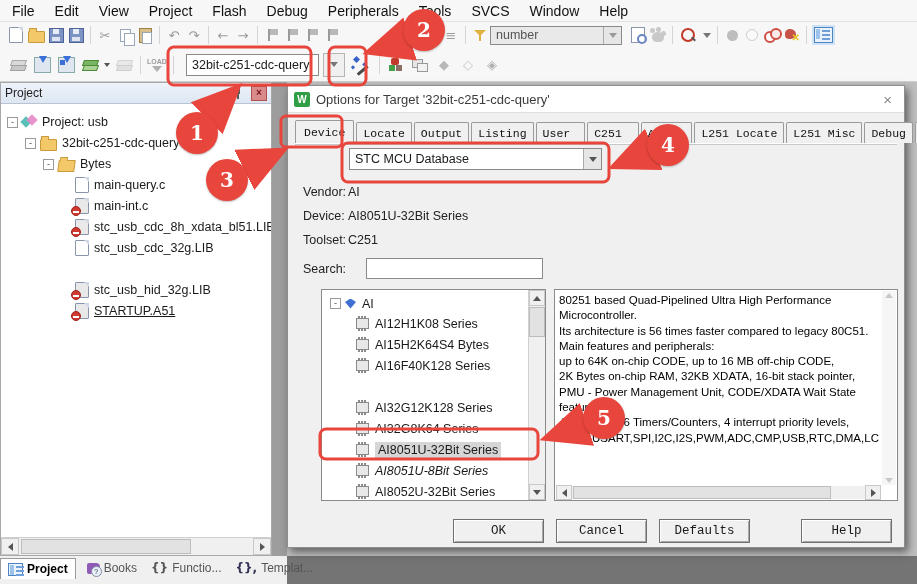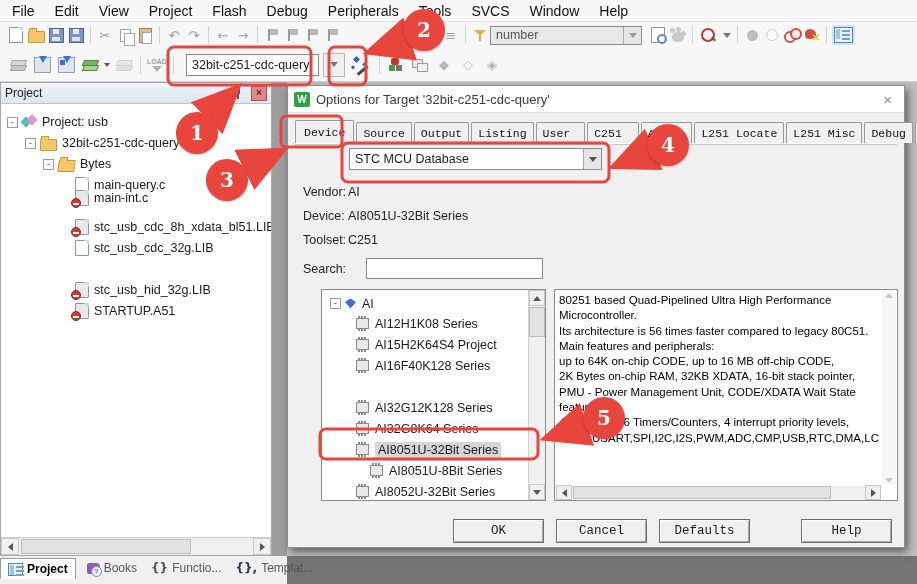--- a/index.html
+++ b/index.html
@@ -224,21 +224,21 @@
       <div class="i-flag"></div>
     </div>
   <div class="tsep" style="margin-left:54px;"></div>
   <div class="tbtn glyph">≡</div>
   <div class="tbtn glyph">≡</div>
   <div class="tbtn glyph">≡</div>
   <div class="tsep"></div>
   <div class="tbtn">
       <div class="i-funnel"></div>
     </div>
-  <div class="combo grey" style="width:152px;height:19px;">
+  <div class="combo grey" style="width:132px;height:19px;">
     <div class="val" style="color:#555;">number</div>
     <div class="cbtn">
         <div class="tri-down" style="border-top-color:#9a9a9a;"></div>
       </div>
   </div>
   <div class="tbtn" style="margin-left:6px;">
       <div class="i-pagesearch"></div>
     </div>
   <div class="tbtn">
       <div class="i-paw"></div>
@@ -348,21 +348,21 @@
           <div class="i-folder" style="transform:skewX(-8deg);"></div>
         </div>
       <span>Bytes</span>
     </div>
     <div class="trow" style="left:74px;top:71px;">
       <div class="ticon">
           <div class="i-page"></div>
         </div>
       <span>main-query.c</span>
     </div>
-    <div class="trow" style="left:74px;top:84px;">
+    <div class="trow" style="left:74px;top:92px;">
       <div class="ticon excl">
           <div class="i-page" style="background:#e9e9e9;"></div>
         </div>
       <span>main-int.c</span>
     </div>
     <div class="trow" style="left:74px;top:113px;">
       <div class="ticon excl">
           <div class="i-page" style="background:#e9e9e9;"></div>
         </div>
       <span>stc_usb_cdc_8h_xdata_bl51.LIB</span>
@@ -372,21 +372,21 @@
           <div class="i-page"></div>
         </div>
       <span>stc_usb_cdc_32g.LIB</span>
     </div>
     <div class="trow" style="left:74px;top:176px;">
       <div class="ticon excl">
           <div class="i-page" style="background:#e9e9e9;"></div>
         </div>
       <span>stc_usb_hid_32g.LIB</span>
     </div>
-    <div class="trow" style="left:74px;top:197px;">
+    <div class="trow" style="left:74px;top:197px;text-decoration:underline;">
       <div class="ticon excl">
           <div class="i-page" style="background:#e9e9e9;"></div>
         </div>
       <span>STARTUP.A51</span>
     </div>
   </div>
   <div class="hsb">
     <div class="sb-btn">
         <div class="tri-l"></div>
       </div>
@@ -421,21 +421,21 @@
 </div>
 
 <div class="dialog">
   <div class="dtitle">
     <div class="keilicon">W</div>
     <span class="txt">Options for Target '32bit-c251-cdc-query'</span>
     <span class="dclose">×</span>
   </div>
   <div class="tabstrip">
     <span class="dtab active">Device</span>
-    <span class="dtab">Source</span>
+    <span class="dtab">Locate</span>
     <span class="dtab">Output</span>
     <span class="dtab">Listing</span>
     <span class="dtab" style="padding-right:14px;">User</span>
     <span class="dtab" style="padding-right:16px;">C251</span>
     <span class="dtab" style="padding-right:16px;">A251</span>
     <span class="dtab">L251 Locate</span>
     <span class="dtab">L251 Misc</span>
     <span class="dtab">Debug</span>
     <span class="dtab">Utilities</span>
   </div>
@@ -462,39 +462,39 @@
       <div class="expander">-</div>
       <div class="i-gem"></div>
       <span>AI</span>
     </div>
     <div class="lrow" style="left:34px;top:23px;">
       <div class="i-chip"></div>
         <span>AI12H1K08 Series</span>
     </div>
     <div class="lrow" style="left:34px;top:44px;">
       <div class="i-chip"></div>
-        <span>AI15H2K64S4 Project</span>
+        <span>AI15H2K64S4 Bytes</span>
     </div>
     <div class="lrow" style="left:34px;top:65px;">
       <div class="i-chip"></div>
         <span>AI16F40K128 Series</span>
     </div>
     <div class="lrow" style="left:34px;top:107px;">
       <div class="i-chip"></div>
         <span>AI32G12K128 Series</span>
     </div>
     <div class="lrow" style="left:34px;top:128px;">
       <div class="i-chip"></div>
         <span>AI32G8K64 Series</span>
     </div>
     <div class="lrow" style="left:34px;top:149px;">
       <div class="i-chip"></div>
         <span class="sel">AI8051U-32Bit Series</span>
     </div>
-    <div class="lrow" style="left:48px;top:170px;">
+    <div class="lrow" style="left:34px;top:170px;font-style:italic;">
       <div class="i-chip"></div>
         <span>AI8051U-8Bit Series</span>
     </div>
     <div class="lrow" style="left:34px;top:191px;">
       <div class="i-chip"></div>
         <span>AI8052U-32Bit Series</span>
     </div>
     <div class="vscroll">
       <div class="up">
           <div class="tri-u"></div>

